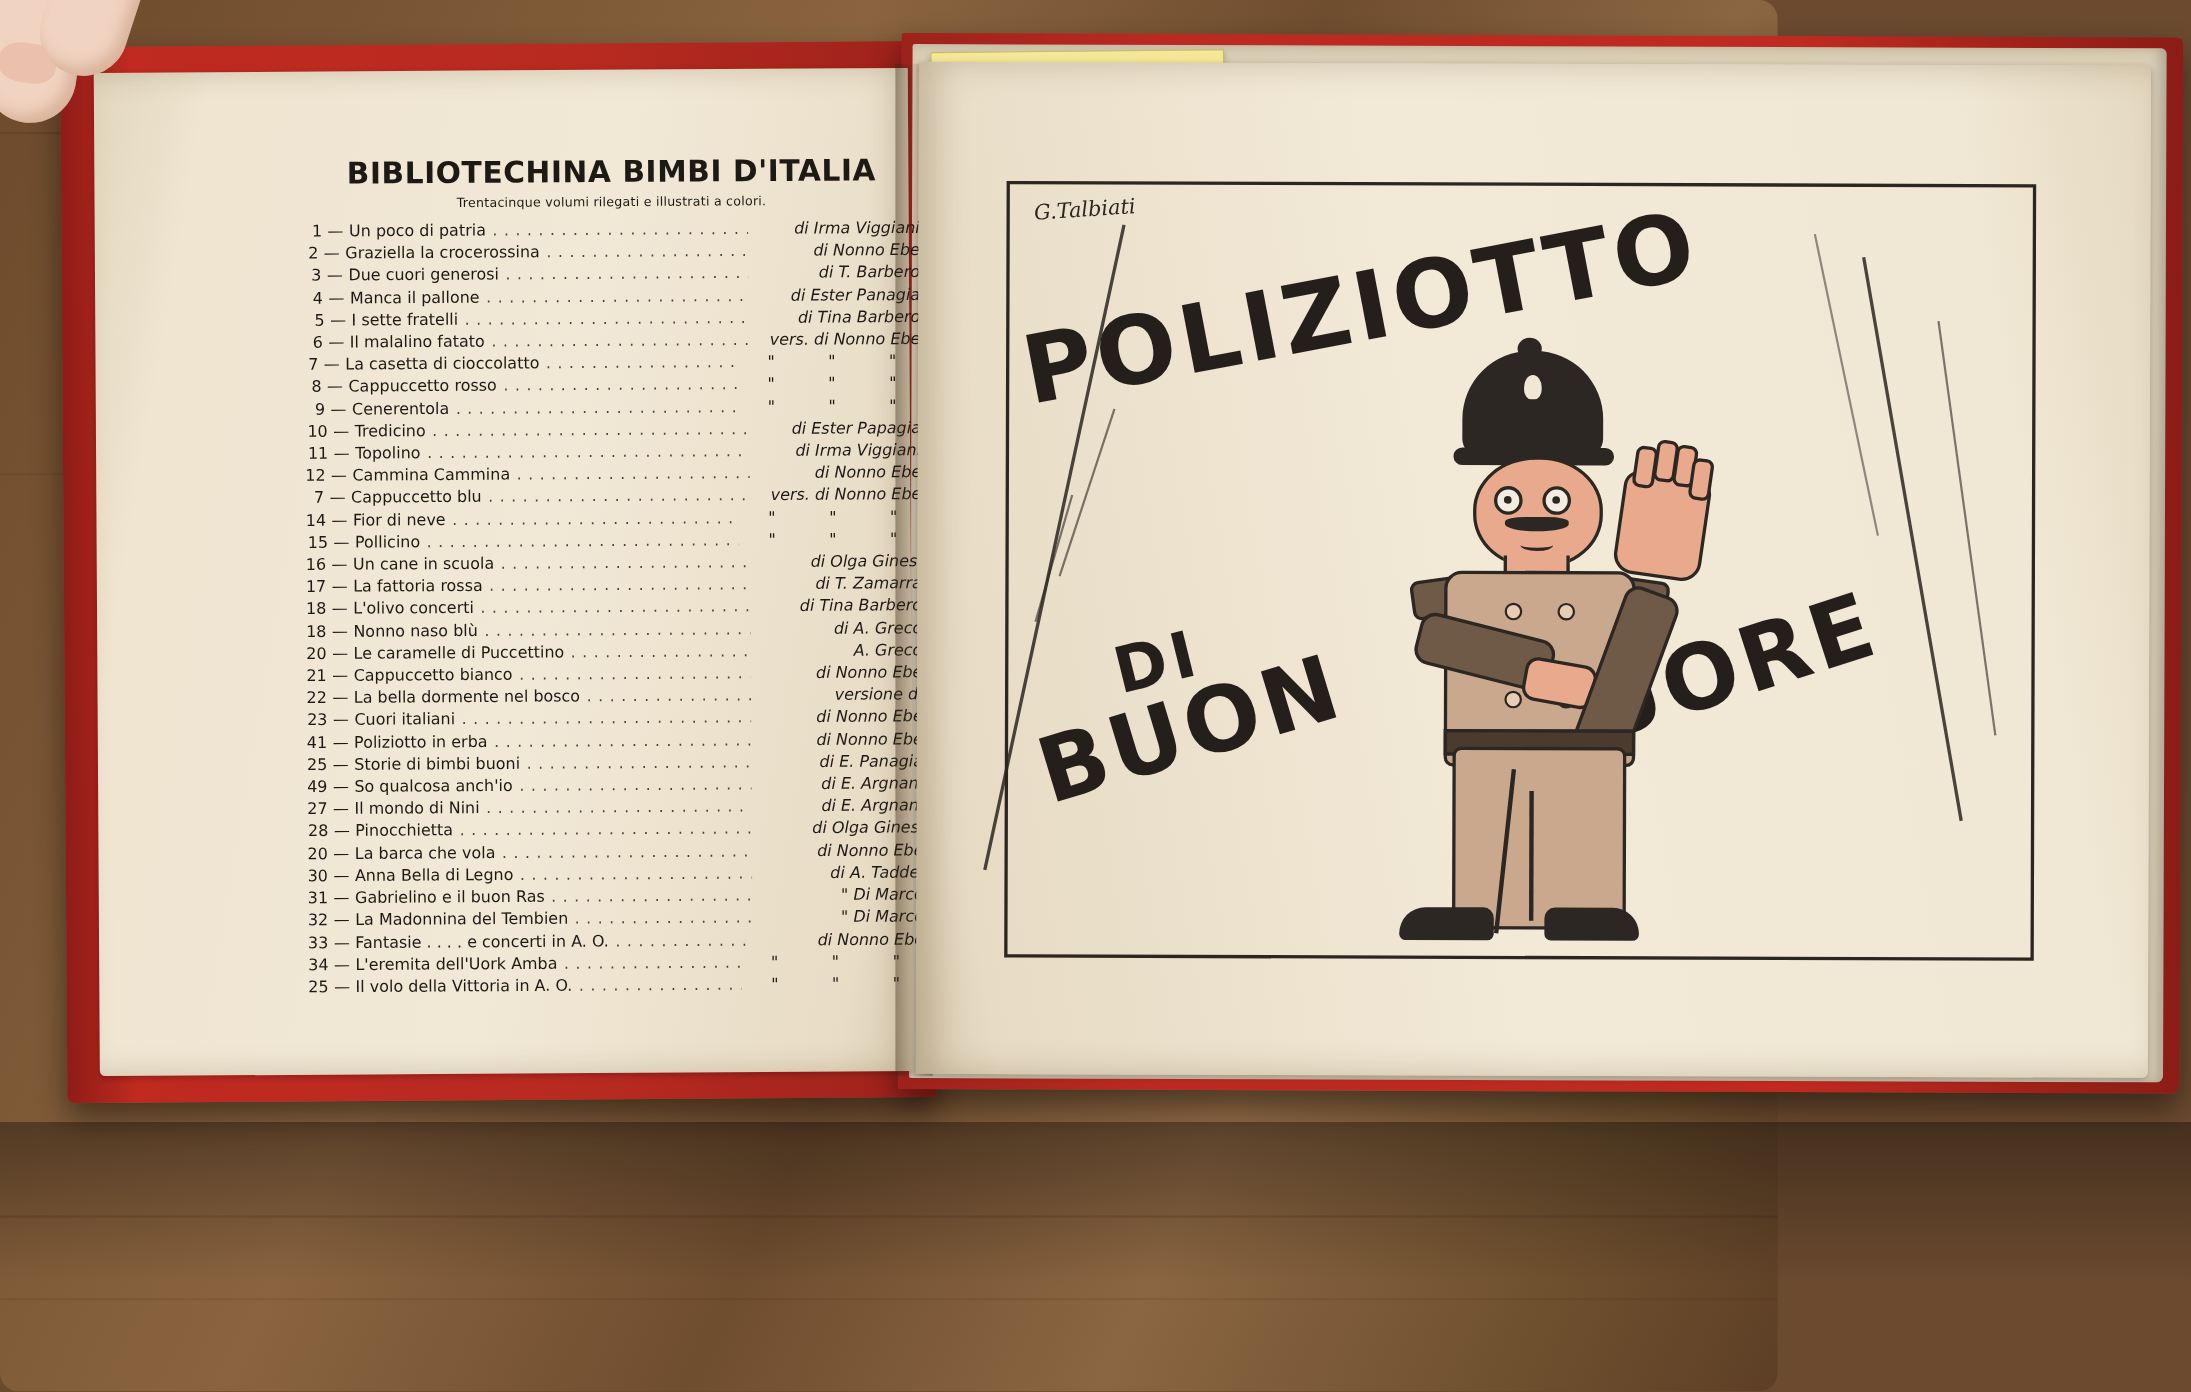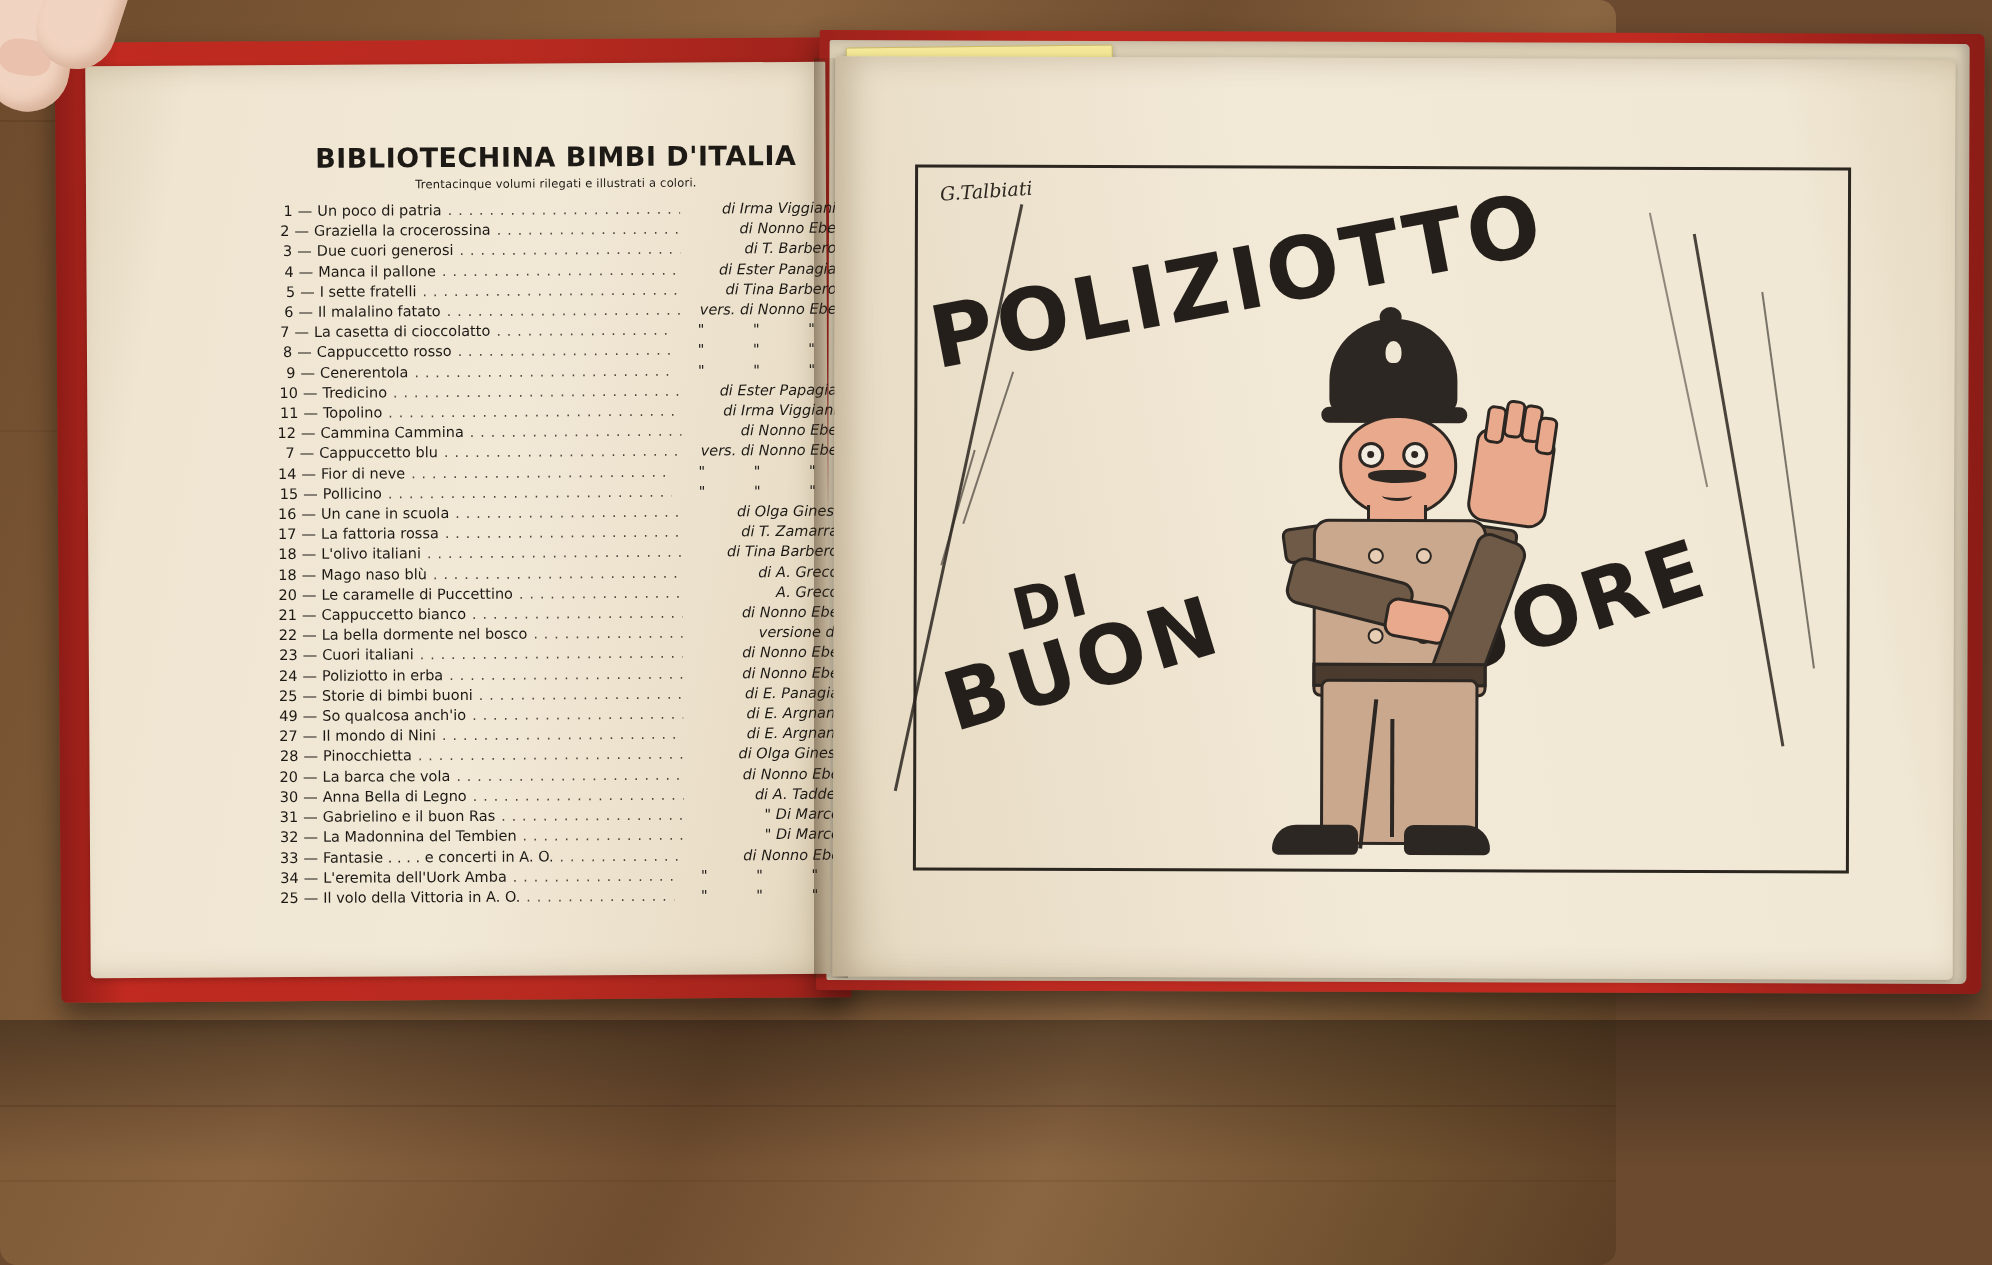--- a/index.html
+++ b/index.html
@@ -264,28 +264,28 @@
             <div class="toc-row">
               <span class="toc-num">17</span>
               <span class="toc-dash">—</span>
               <span class="toc-title-cell">La fattoria rossa</span>
               <span class="toc-dots">........................................</span>
               <span class="toc-author">di T. Zamarra</span>
             </div>
             <div class="toc-row">
               <span class="toc-num">18</span>
               <span class="toc-dash">—</span>
-              <span class="toc-title-cell">L'olivo italiani</span>
+              <span class="toc-title-cell">L'olivo concerti</span>
               <span class="toc-dots">........................................</span>
               <span class="toc-author">di Tina Barbero</span>
             </div>
             <div class="toc-row">
               <span class="toc-num">18</span>
               <span class="toc-dash">—</span>
-              <span class="toc-title-cell">Mago naso blù</span>
+              <span class="toc-title-cell">Nonno naso blù</span>
               <span class="toc-dots">........................................</span>
               <span class="toc-author">di A. Greco</span>
             </div>
             <div class="toc-row">
               <span class="toc-num">20</span>
               <span class="toc-dash">—</span>
               <span class="toc-title-cell">Le caramelle di Puccettino</span>
               <span class="toc-dots">........................................</span>
               <span class="toc-author">A. Greco</span>
             </div>
@@ -304,21 +304,21 @@
               <span class="toc-author">versione di</span>
             </div>
             <div class="toc-row">
               <span class="toc-num">23</span>
               <span class="toc-dash">—</span>
               <span class="toc-title-cell">Cuori italiani</span>
               <span class="toc-dots">........................................</span>
               <span class="toc-author">di Nonno Ebe</span>
             </div>
             <div class="toc-row">
-              <span class="toc-num">24</span>
+              <span class="toc-num">41</span>
               <span class="toc-dash">—</span>
               <span class="toc-title-cell">Poliziotto in erba</span>
               <span class="toc-dots">........................................</span>
               <span class="toc-author">di Nonno Ebe</span>
             </div>
             <div class="toc-row">
               <span class="toc-num">25</span>
               <span class="toc-dash">—</span>
               <span class="toc-title-cell">Storie di bimbi buoni</span>
               <span class="toc-dots">........................................</span>

